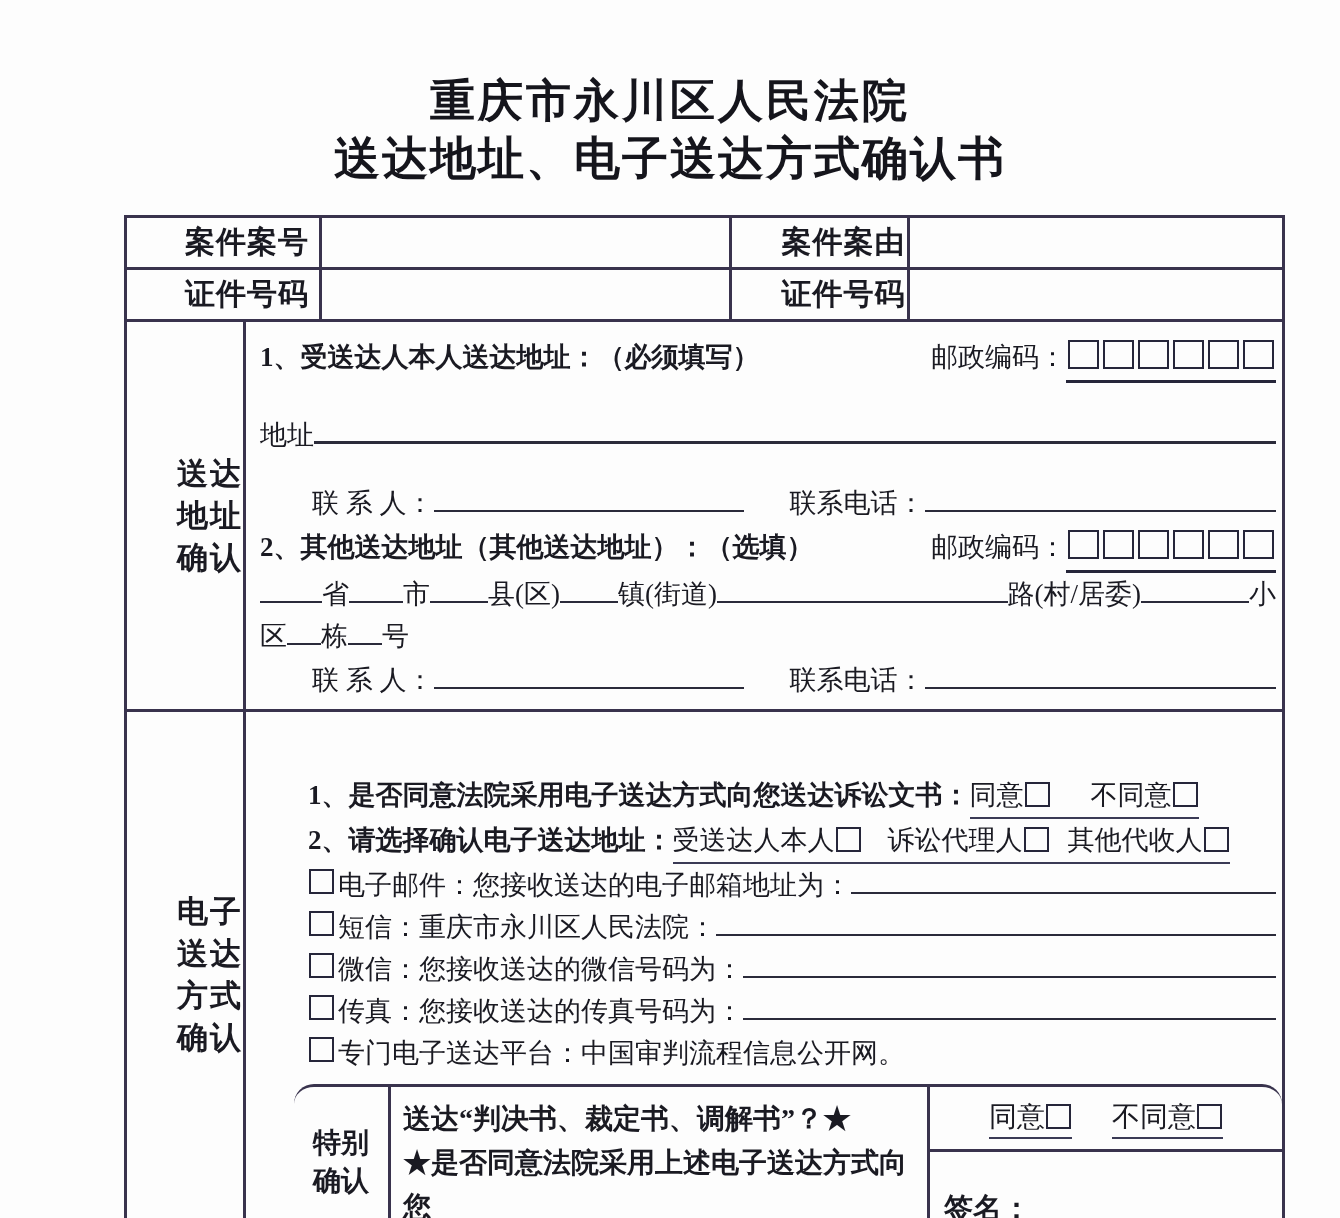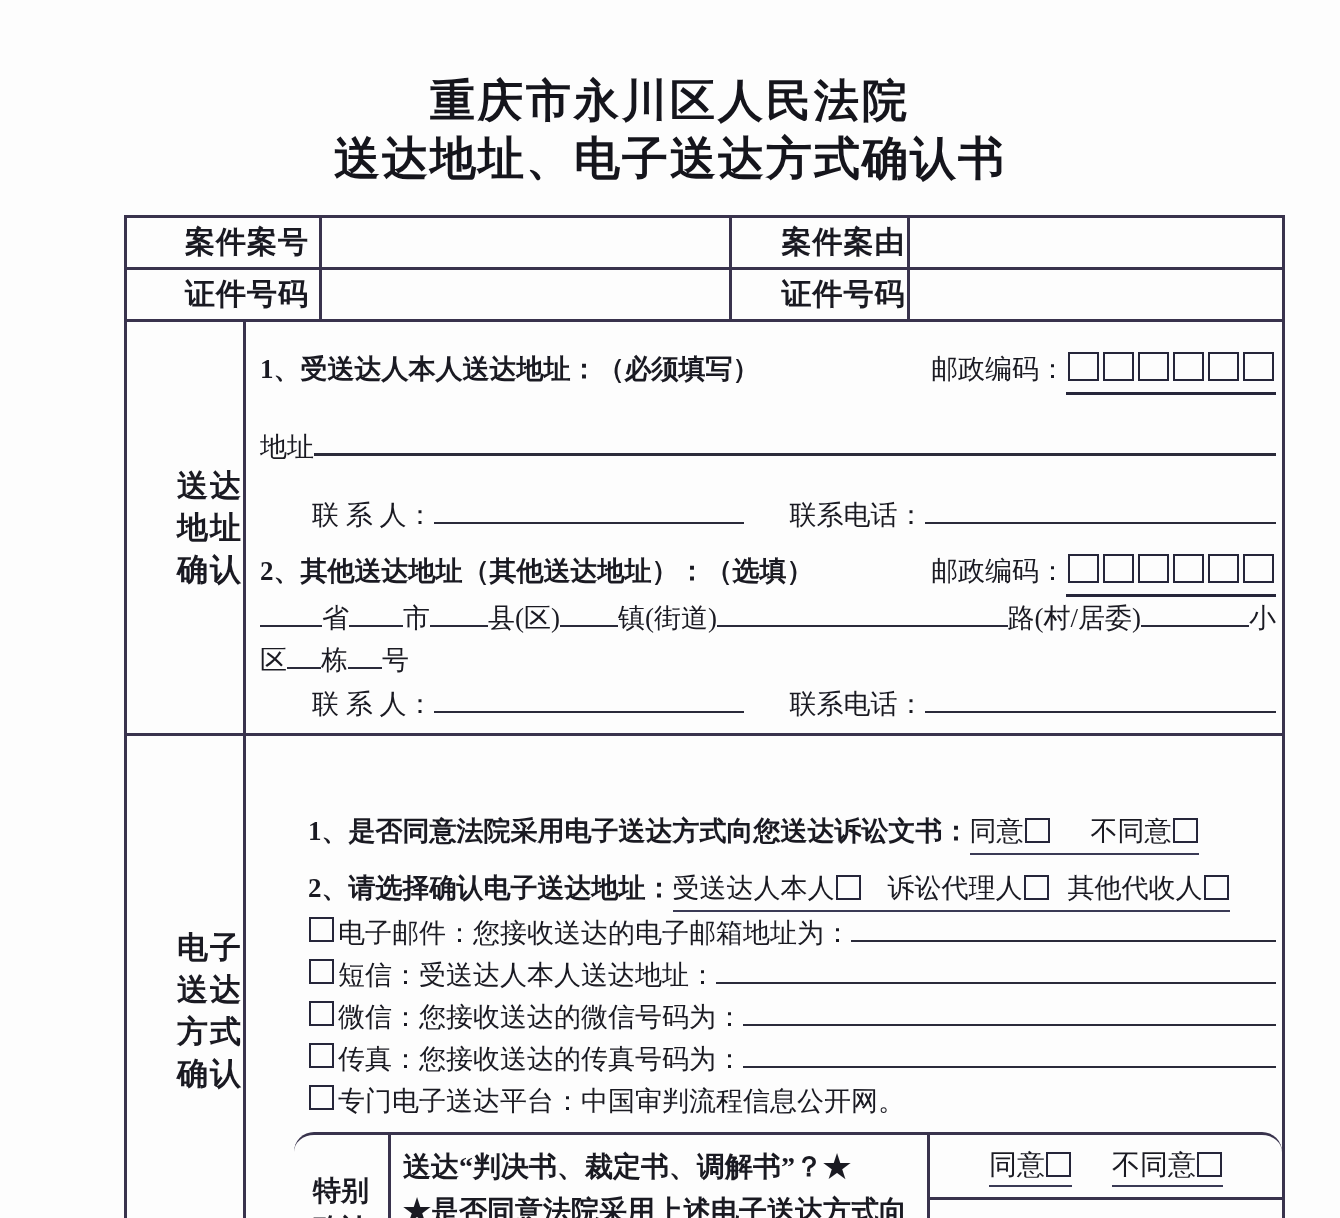--- a/index.html
+++ b/index.html
@@ -102,21 +102,21 @@
 
   
   .body-cell {
     flex: 1;
     padding: 10px 6px 8px 14px;
     font-size: 27px;
     line-height: 42px;
     position: relative;
   }
   .ln { display: flex; align-items: baseline; white-space: nowrap; }
-  .bold { font-weight: bold; margin-top: 12px; }
+  .bold { font-weight: bold; }
   .num { font-weight: bold; }
 
   .ul {
     display: inline-block;
     border-bottom: 2.5px solid #2b2b3a;
     height: 28px;
     vertical-align: bottom;
   }
   .ul-grow { flex: 1; border-bottom: 2.5px solid #2b2b3a; height: 28px; }
 
@@ -344,21 +344,21 @@
             <span>电子邮件</span>
               <span>：</span>
             <span>您接收送达的电子邮箱地址为：</span>
             <span class="ul-grow"></span>
           </div>
 
           <div class="chk-line">
             <span class="box"></span>
             <span>短信</span>
               <span>：</span>
-            <span>受送达人本人送达地址：</span>
+            <span>重庆市永川区人民法院：</span>
             <span class="ul-grow"></span>
           </div>
 
           <div class="chk-line">
             <span class="box"></span>
             <span>微信</span>
               <span>：</span>
             <span>您接收送达的微信号码为：</span>
             <span class="ul-grow"></span>
           </div>

